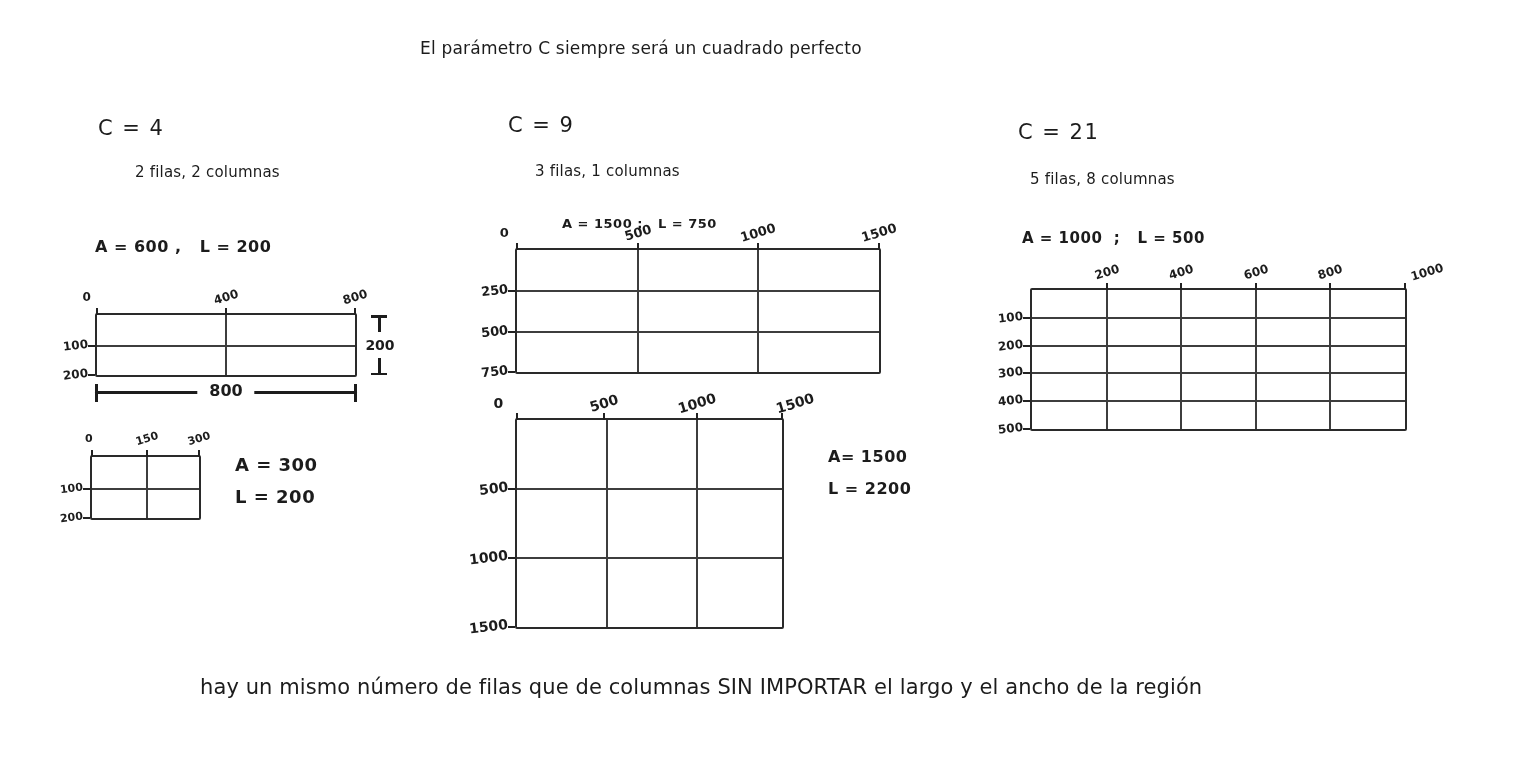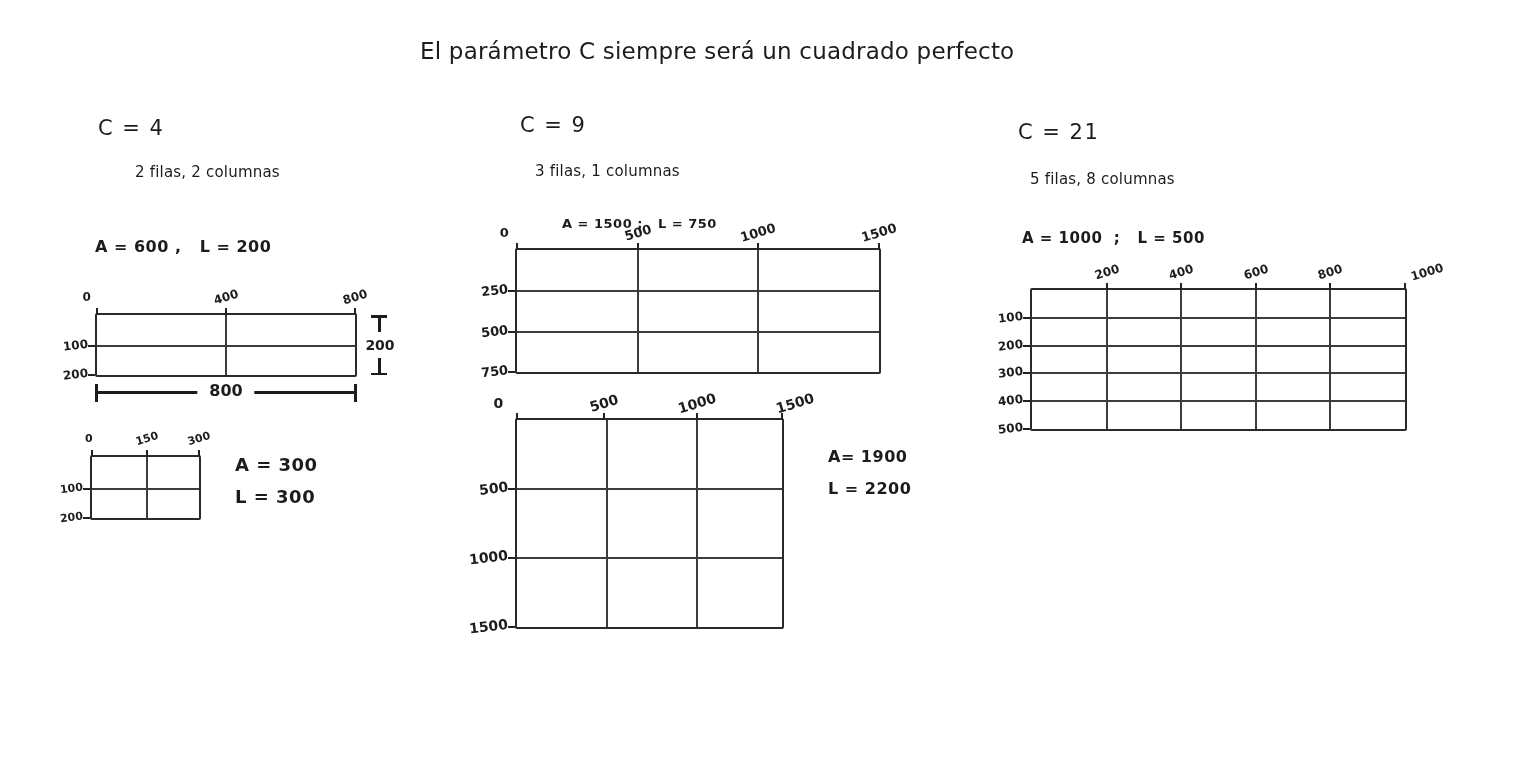--- a/index.html
+++ b/index.html
@@ -1,20 +1,20 @@
 <!DOCTYPE html>
 <html><head>
 <meta charset="utf-8">
 <style>
   html,body{margin:0;padding:0;background:#ffffff;}
   .canvas{
     position:relative;width:1532px;height:757px;background:#ffffff;
     font-family:"DejaVu Sans",sans-serif;color:#1c1c1c;overflow:hidden;
   }
-  .title{position:absolute;font-size:23px;letter-spacing:.2px;}
+  .title{position:absolute;font-size:17px;letter-spacing:.2px;}
   .heading{position:absolute;font-size:21px;letter-spacing:1.5px;}
   .subtitle{position:absolute;font-size:15px;letter-spacing:.2px;}
   .formula{position:absolute;font-weight:bold;letter-spacing:.5px;white-space:pre;}
   .footer-line{position:absolute;font-size:21px;letter-spacing:.1px;white-space:pre;}
 
   
   .gridbox{position:absolute;border:2px solid #2a2a2a;border-radius:2px;}
   .vline{position:absolute;top:0;bottom:0;width:2px;background:#3d3d3d;}
   .hline{position:absolute;left:0;right:0;height:2px;background:#3d3d3d;}
   .ttick{position:absolute;top:-7px;height:7px;width:2px;background:#222;}
@@ -47,28 +47,29 @@
 <body>
 
 <div class="canvas" id="canvas">
 
   <div class="title" style="left:420px;top:38px">El parámetro C siempre será un cuadrado perfecto</div>
 
   <div class="heading" style="left:98px;top:116px">C = 4</div>
   <div class="subtitle" style="left:135px;top:163px">2 filas, 2 columnas</div>
   <div class="formula" style="left:95px;top:237px;font-size:16px">A = 600 ,   L = 200</div>
 
-  <div class="heading" style="left:520px;top:113px">C = 9</div>
+  <div class="heading" style="left:508px;top:113px">C = 9</div>
   <div class="subtitle" style="left:535px;top:162px">3 filas, 1 columnas</div>
   <div class="formula" style="left:562px;top:216px;font-size:13px">A = 1500 ;   L = 750</div>
 
   <div class="heading" style="left:1018px;top:120px">C = 21</div>
   <div class="subtitle" style="left:1030px;top:170px">5 filas, 8 columnas</div>
   <div class="formula" style="left:1022px;top:229px;font-size:15px">A = 1000  ;   L = 500</div>
 
+  <div class="footer-line" style="left:200px;top:675px">hay un mismo número de filas que de columnas SIN IMPORTAR el largo y el ancho de la región</div>
 
 <div class="gridbox" style="left: 95px; top: 313px; width: 258px; height: 60px; --fs: 12px;">
       <div class="vline" style="left: calc(50% - 1px);"></div>
       <div class="hline" style="top: calc(52% - 1px);"></div>
       <div class="ttick" style="left: calc(0% - 1px);"></div>
       <div class="tlabel" style="left: -10.32px;">0</div>
       <div class="ttick" style="left: calc(50% - 1px);"></div>
       <div class="tlabel rot" style="left: 129px;">400</div>
       <div class="ttick" style="left: calc(100% - 1px);"></div>
       <div class="tlabel rot" style="left: 258px;">800</div>
@@ -98,21 +99,21 @@
       <div class="tlabel rot" style="left: 54.57px;">150</div>
       <div class="ttick" style="left: calc(100% - 1px);"></div>
       <div class="tlabel rot" style="left: 107px;">300</div>
       <div class="ltick" style="top: calc(52% - 1px);"></div>
       <div class="llabel" style="top: 31.72px;">100</div>
       <div class="ltick" style="top: calc(100% - 1px);"></div>
       <div class="llabel" style="top: 61px;">200</div>
     </div>
     <div class="sidetext" style="left: 235px; top: 449px; font-size: 18px;">
       <div class="sideline">A = 300</div>
-      <div class="sideline">L = 300</div>
+      <div class="sideline">L = 200</div>
     </div>
     <div class="gridbox" style="left: 515px; top: 248px; width: 362px; height: 122px; --fs: 13px;">
       <div class="vline" style="left: calc(33.5% - 1px);"></div>
       <div class="vline" style="left: calc(66.5% - 1px);"></div>
       <div class="hline" style="top: calc(33.5% - 1px);"></div>
       <div class="hline" style="top: calc(67% - 1px);"></div>
       <div class="ttick" style="left: calc(0% - 1px);"></div>
       <div class="tlabel" style="left: -12.67px;">0</div>
       <div class="ttick" style="left: calc(33.5% - 1px);"></div>
       <div class="tlabel rot" style="left: 121.27px;">500</div>
@@ -141,21 +142,21 @@
       <div class="ttick" style="left: calc(100% - 1px);"></div>
       <div class="tlabel rot" style="left: 278.25px;">1500</div>
       <div class="ltick" style="top: calc(33.5% - 1px);"></div>
       <div class="llabel" style="top: 69.345px;">500</div>
       <div class="ltick" style="top: calc(66.5% - 1px);"></div>
       <div class="llabel" style="top: 137.655px;">1000</div>
       <div class="ltick" style="top: calc(100% - 1px);"></div>
       <div class="llabel" style="top: 207px;">1500</div>
     </div>
     <div class="sidetext" style="left: 828px; top: 441px; font-size: 16px;">
-      <div class="sideline">A= 1900</div>
+      <div class="sideline">A= 1500</div>
       <div class="sideline">L = 2200</div>
     </div>
     <div class="gridbox" style="left: 1030px; top: 288px; width: 373px; height: 139px; --fs: 12px;">
       <div class="vline" style="left: calc(20% - 1px);"></div>
       <div class="vline" style="left: calc(40% - 1px);"></div>
       <div class="vline" style="left: calc(60% - 1px);"></div>
       <div class="vline" style="left: calc(80% - 1px);"></div>
       <div class="hline" style="top: calc(20% - 1px);"></div>
       <div class="hline" style="top: calc(40% - 1px);"></div>
       <div class="hline" style="top: calc(60% - 1px);"></div>

